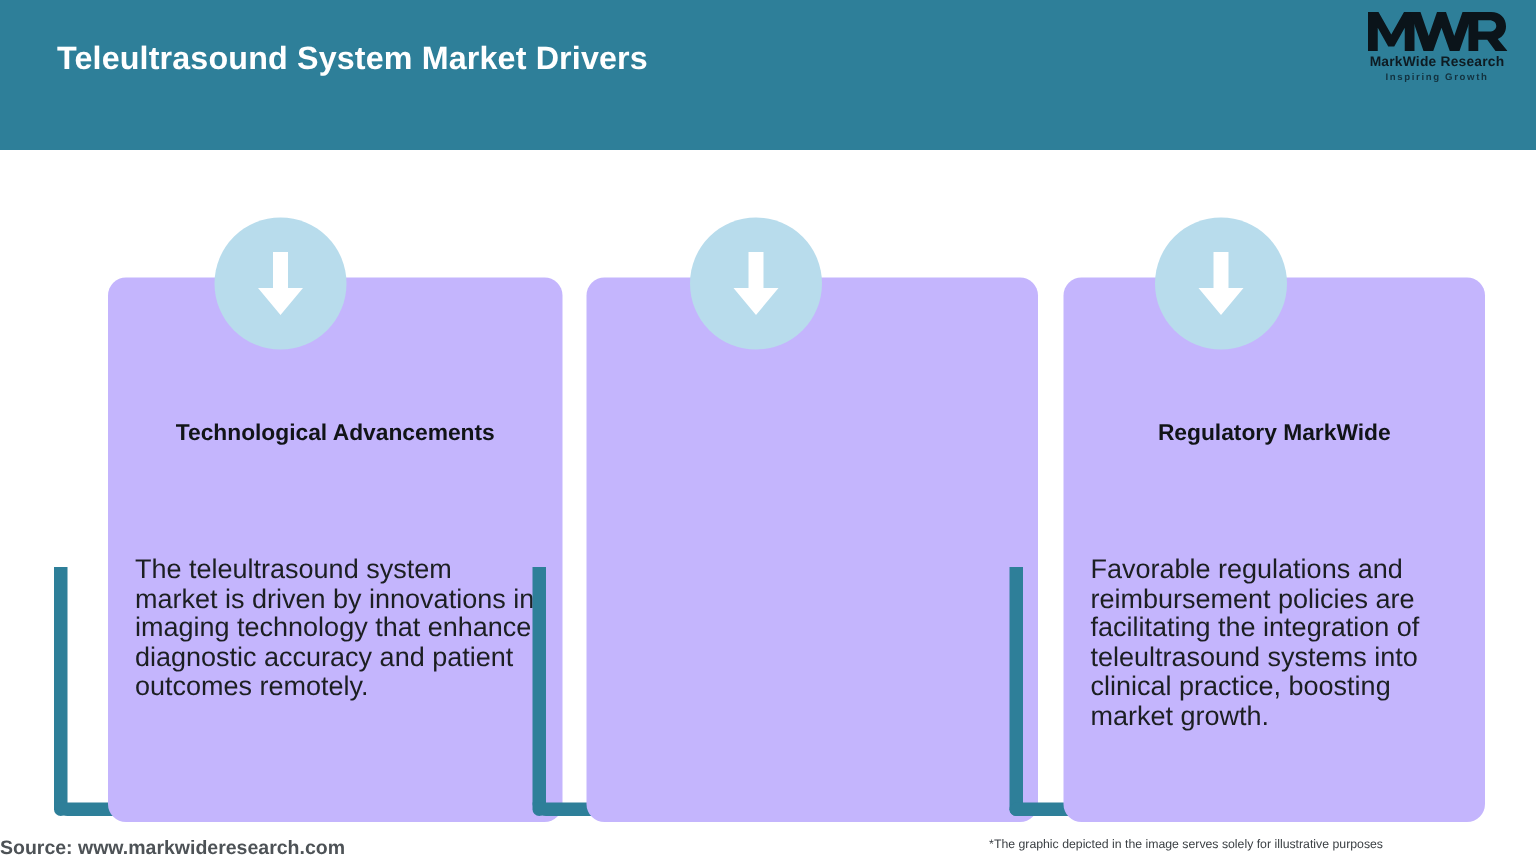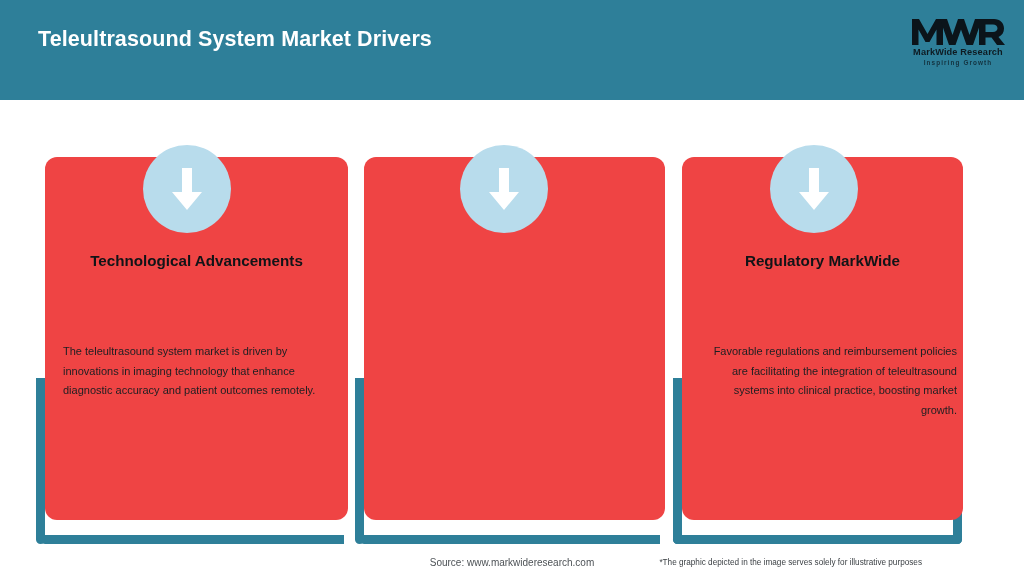--- a/index.html
+++ b/index.html
@@ -24,21 +24,21 @@
   }
   #header-title {
     position:absolute; left:38px; top:27px;
     font-size:21.5px; font-weight:bold;
     color:#ffffff; letter-spacing:0.1px;
     white-space:nowrap;
   }
 
   
   #logo {
-    position:absolute; right:14px; top:17px;
+    position:absolute; right:14px; top:6px;
     width:104px; height:56px;
     display:flex; flex-direction:column;
     align-items:center; justify-content:flex-start;
   }
   #logo-mark { display:block; width:94px; height:30px; }
   #logo-name {
     font-size:9.2px; font-weight:bold; color:#0e1b22;
     letter-spacing:0.15px; line-height:11px; white-space:nowrap;
   }
   #logo-tagline {
@@ -65,61 +65,62 @@
   #acc1-bot   { left:0px;   width:308px; border-bottom-left-radius:11px; }
   #acc2-left  { left:0px;   }
   #acc2-bot   { left:0px;   width:305px; border-bottom-left-radius:11px; }
   #acc3-left  { left:0px;   }
   #acc3-right { left:280px; }
   #acc3-bot   { left:0px;   width:289px; border-radius:11px 11px 11px 11px; }
 
   
   .card {
     position:absolute;
-    top:12px;
-    background:#ef4444;
+    top:40px;
+    background:#c4b5fd;
     border-radius:12px;
     padding:0 18px;
+    margin-left:27px;
   }
   #card-1 { left:9px;  width:303px; height:363px; }
   #card-2 { left:9px;  width:301px; height:363px; }
   #card-3 { left:9px;  width:281px; height:363px; }
 
   .card-title {
     position:absolute; left:18px; right:18px; top:92px;
     text-align:center;
     font-size:15.2px; font-weight:bold; color:#111417;
     line-height:24px;
   }
   .card-body {
     position:absolute; left:18px; right:14px; top:185px;
-    font-size:11px; color:#1c1f22;
+    font-size:18px; color:#1c1f22;
     line-height:19.5px; text-align:left;
   }
-  #card-3 .card-body { right:6px;text-align:right; }
+  #card-3 .card-body { right:6px; }
 
   
   .circle {
     position:absolute; top:0;
     width:88px; height:88px;
     border-radius:50%;
     background:#b8dcec;
     display:flex; align-items:center; justify-content:center;
     z-index:3;
   }
   #circle-1 { left:107px; }
   #circle-2 { left:105px; }
   #circle-3 { left:97px;  }
   .arrow-svg { width:34px; height:46px; display:block; }
 
   
   #footer-source {
     position:absolute; left:0; top:557px; width:1024px;
-    text-align:center;
-    font-size:10px; font-weight:normal; color:#4d5256;
+    text-align:left;
+    font-size:13px; font-weight:bold; color:#4d5256;
   }
   #footer-note {
     position:absolute; right:14px; top:558px;
     font-size:8.2px; color:#3a3f43; white-space:nowrap;
   }
 </style>
 </head>
 <body>
 
 <div id="stage">

